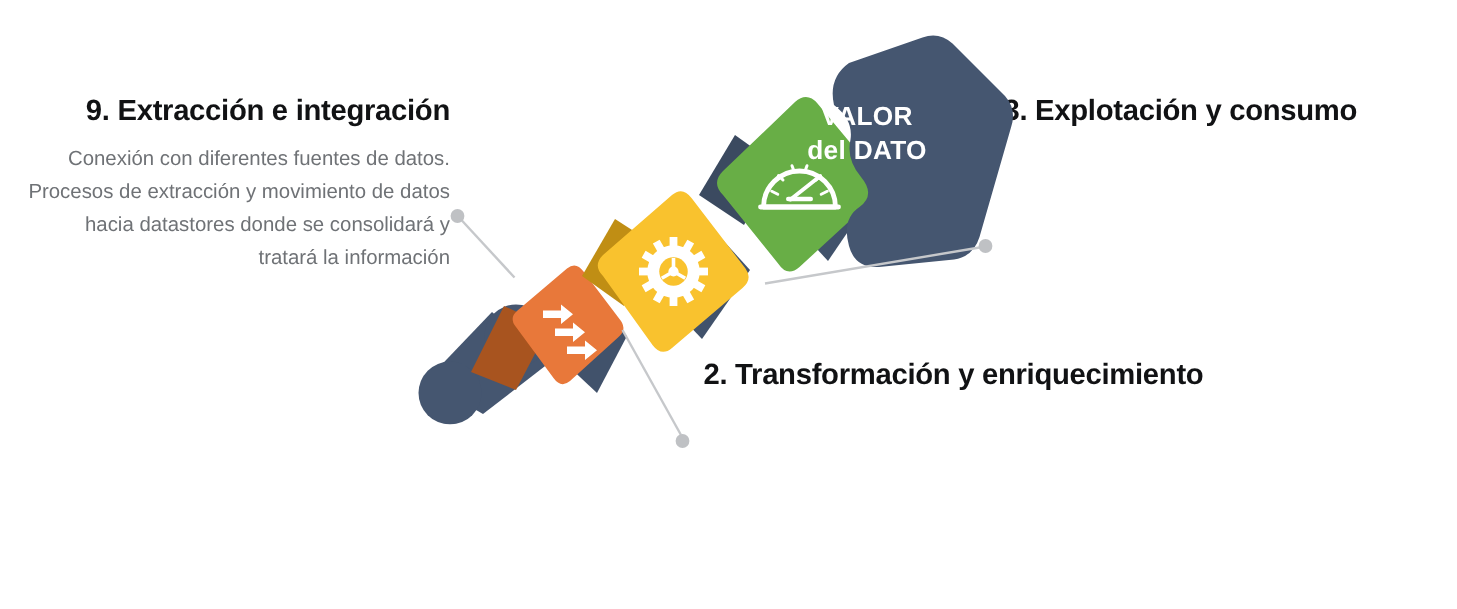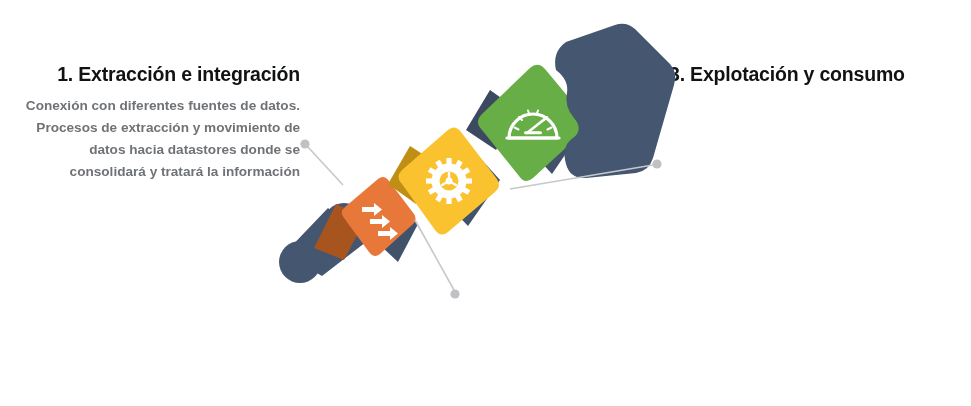--- a/index.html
+++ b/index.html
@@ -20,21 +20,21 @@
   .block h2{
     font-size:19.5px;
     font-weight:bold;
     color:#111214;
     letter-spacing:-0.2px;
     line-height:1.25;
     white-space:nowrap;
   }
   .block p{
     font-size:13.6px;
-    font-weight:700;
+    font-weight:400;
     color:#6f7276;
     line-height:1.62;
     margin-top:9px;
   }
 
   #block-1{ left:18px; top:62px; width:282px; text-align:right; }
   #block-1 h2{ text-align:right; }
   #block-3{ left:669px; top:62px; width:290px; text-align:left; }
   #block-2{ left:469px; top:238px; width:420px; text-align:left; }
 
@@ -63,29 +63,30 @@
   
   .conn{ position:absolute; }
   .conn svg{ display:block; }
 </style>
 </head>
 <body>
 
 <div id="stage">
 
   <div class="block" id="block-1">
-    <h2>1. Extracción e integración</h2>
+    <h2>9. Extracción e integración</h2>
     <p>Conexión con diferentes fuentes de datos. Procesos de extracción y movimiento de datos hacia datastores donde se consolidará y tratará la información</p>
   </div>
 
   <div class="block" id="block-3">
     <h2>3. Explotación y consumo</h2>
   </div>
 
   <div class="block" id="block-2">
+    <h2>2. Transformación y enriquecimiento</h2>
   </div>
 
   <div id="rocket">
     <svg viewBox="0 0 420 265" xmlns="http://www.w3.org/2000/svg">
 
       <g>
         <path d="M14 236 L58 190 L96 224 L52 258 Z" fill="#455670"></path>
         <circle cx="30" cy="244" r="21" fill="#455670"></circle>
         <circle cx="74" cy="206" r="21" fill="#455670"></circle>
       </g>
@@ -175,20 +176,24 @@
                  L400 46 Q408 55 404 67
                  L383 140 Q379 153 366 155
                  L316 160 Q300 161 296 146
                  Q291 128 303 120
                  Q314 112 304 100
                  Q294 88 297 75
                  Q299 62 286 52 Z" fill="#455670"></path>
       </g>
     </svg>
 
+    <div class="rkt-label">
+      <div>VALOR</div>
+      <div>del DATO</div>
+    </div>
   </div>
 
   <div class="conn" id="conn-1" style="left:295px; top:133px;">
     <svg width="70" height="60" viewBox="0 0 70 60">
       <line x1="12" y1="13" x2="48" y2="52" stroke="#C6C8CB" stroke-width="1.6"></line>
       <circle cx="10" cy="11" r="4.6" fill="#BFC1C4"></circle>
     </svg>
   </div>
 
   <div class="conn" id="conn-2" style="left:405px; top:212px;">

